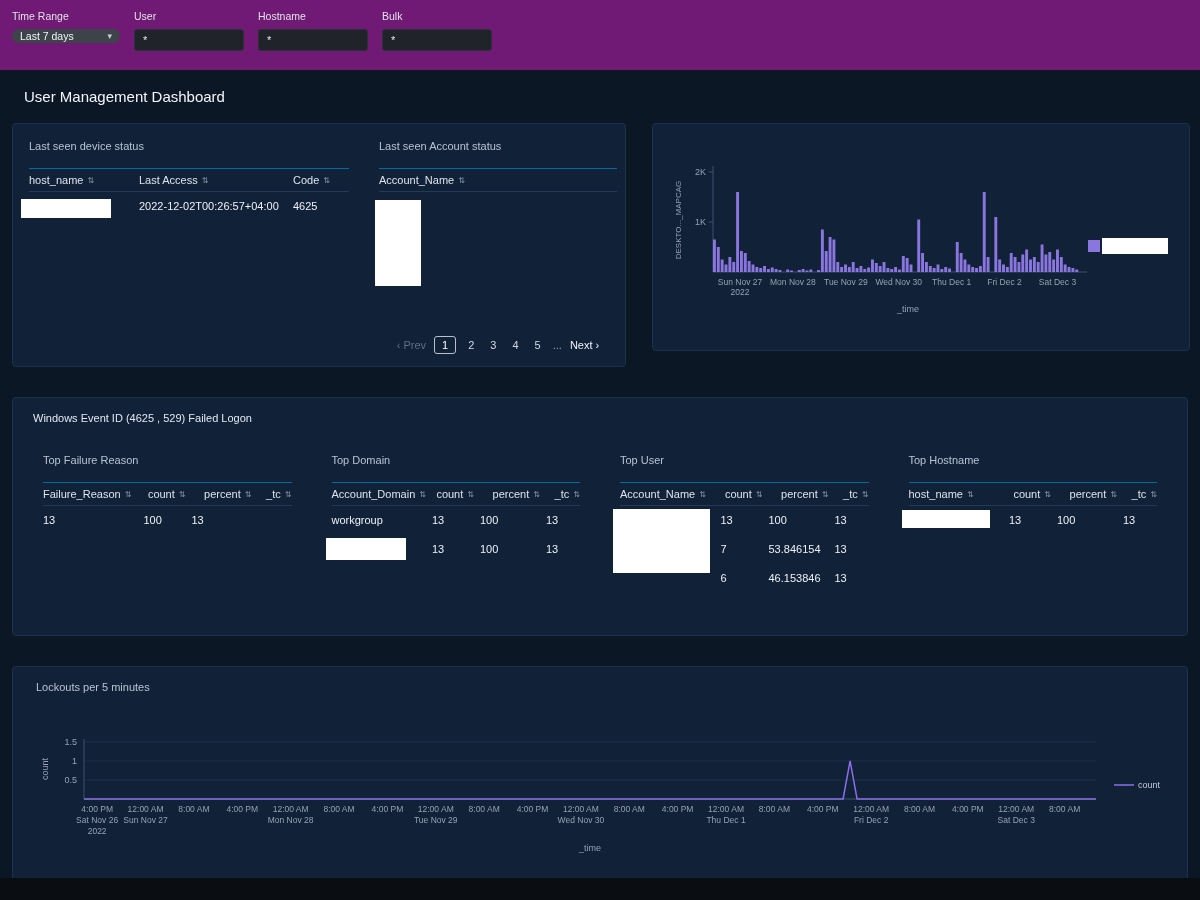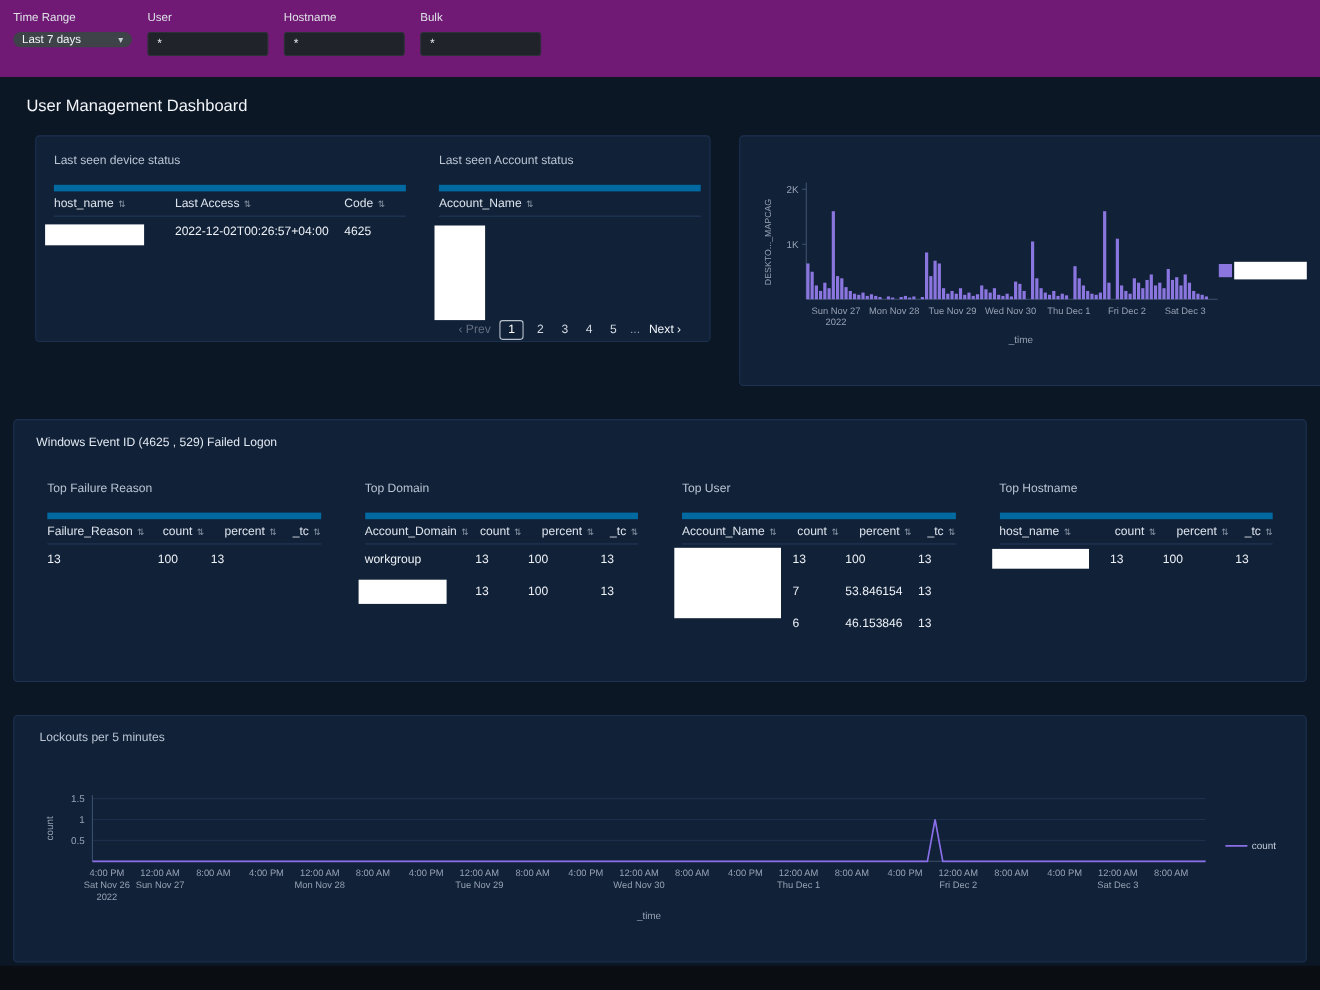--- a/index.html
+++ b/index.html
@@ -17,28 +17,28 @@
   .dropdown { width:108px; height:14px; background:#3e434a; border-radius:11px; color:#f2f4f7;
     font-size:10.5px; display:flex; align-items:center; justify-content:space-between; padding:0 8px; cursor:pointer;text-align:right; }
   .dropdown .caret { font-size:9px; color:#c6cbd3; }
   .txt { width:110px; height:22px; background:#20242a; border:1px solid #2c3138; border-radius:3px;
     color:#e8eaee; font-size:11px; padding:0 8px; font-family:inherit; }
   
   .main { padding:14px 12px 0; }
   h1.page-title { font-size:15px; font-weight:normal; color:#f2f5f9; margin:4px 12px 18px; }
   .panel { background:#102138; border:1px solid #1c3150; border-radius:4px; }
   .row1 { display:flex; gap:26px; margin-bottom:30px; }
-  .panel-left { width:614px; height:188px; padding:16px 16px 12px; display:flex; gap:30px;margin-left:20px; }
+  .panel-left { width:614px; height:244px; padding:16px 16px 12px; display:flex; gap:30px; }
   .panel-auth { flex:1; height:228px; padding:16px 16px 8px; }
   .sub-title { font-size:11px; color:#b9c3d2; margin-bottom:16px; }
   
   .gr { display:grid; column-gap:6px; }
   .dev-grid { grid-template-columns:104px 148px 56px; }
   .acc-grid { grid-template-columns:238px; }
-  .thead { border-top:6px solid #0369a1; border-bottom:1px solid #23395a; }
+  .thead { border-top:1px solid #0369a1; border-bottom:1px solid #23395a; }
   .th { display:flex; align-items:center; gap:4px; font-size:11px; color:#dde3ec; padding:5px 0; cursor:pointer; }
   .th.num { justify-content:flex-end; }
   .sort { font-size:8px; color:#8b95a7; }
   .td { font-size:11px; color:#eef1f6; padding:7px 0; line-height:1.35; }
   .td.num { padding-right:14px; }
   .redacted { background:#ffffff; display:inline-block; vertical-align:middle; }
   .sec-device { width:320px; }
   .sec-account { flex:1; display:flex; flex-direction:column; }
   
   .pagination { margin-top:auto; display:flex; align-items:center; justify-content:center; gap:8px; font-size:11px; }

